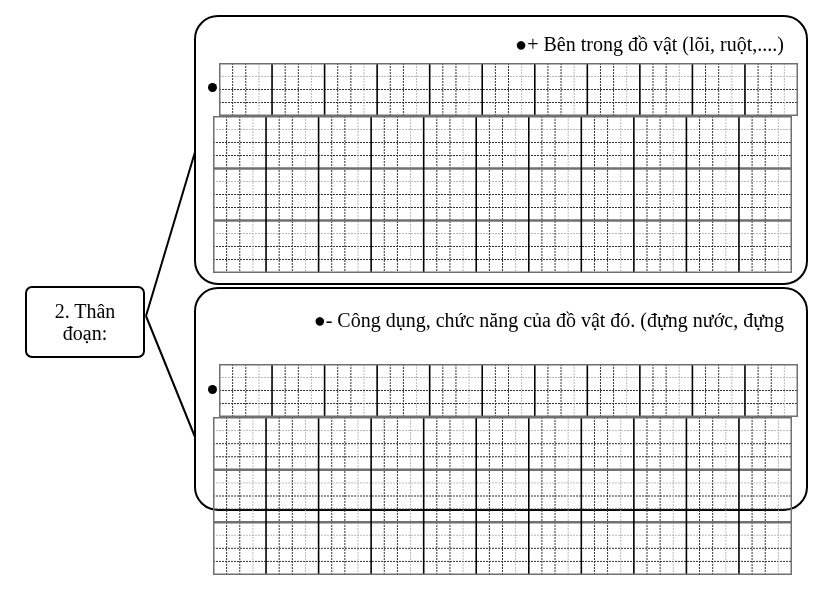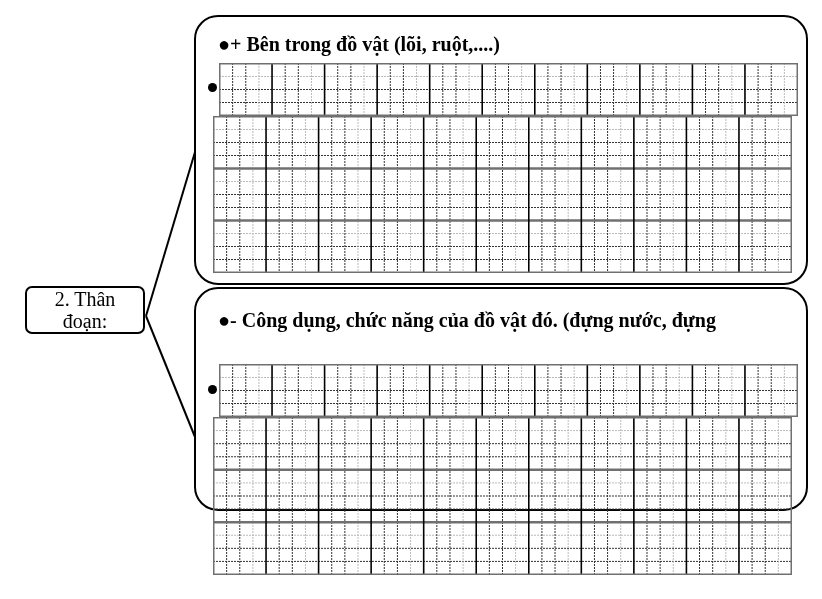--- a/index.html
+++ b/index.html
@@ -1,30 +1,30 @@
 <!DOCTYPE html>
 <html><head>
   <meta charset="utf-8">
   <style>
     html, body { margin: 0; padding: 0; background: #ffffff; }
     body { width: 822px; height: 599px; position: relative; overflow: hidden;
            font-family: "Liberation Serif", "DejaVu Serif", serif; color: #000; }
     .label-box {
-      position: absolute; left: 25px; top: 286px; width: 120px; height: 48px;
+      position: absolute; left: 25px; top: 286px; width: 120px; height: 72px;
       border: 2px solid #000; border-radius: 7px; box-sizing: border-box;
       display: flex; align-items: center; justify-content: center; text-align: center;
       font-size: 20px; line-height: 22px; background: #fff;
     }
     .section-box {
       position: absolute; left: 194px; width: 614px; box-sizing: border-box;
       border: 2.5px solid #000; border-radius: 24px; background: #fff;
     }
     .section-title {
-      position: absolute; left: 0; right: 0; text-align: left;
-      font-size: 20px; line-height: 24px; padding: 0 22px; font-weight: bold;
+      position: absolute; left: 0; right: 0; text-align: right;
+      font-size: 20px; line-height: 24px; padding: 0 22px;
     }
     svg.connectors { position: absolute; left: 0; top: 0; }
     svg.grid { position: absolute; }
     .dot { position: absolute; width: 9px; height: 9px; border-radius: 50%; background: #000; }
   </style>
 </head>
 <body>
 
 <svg class="connectors" width="822" height="599">
   <line x1="146" y1="316" x2="195" y2="152" stroke="#000" stroke-width="2"></line>

